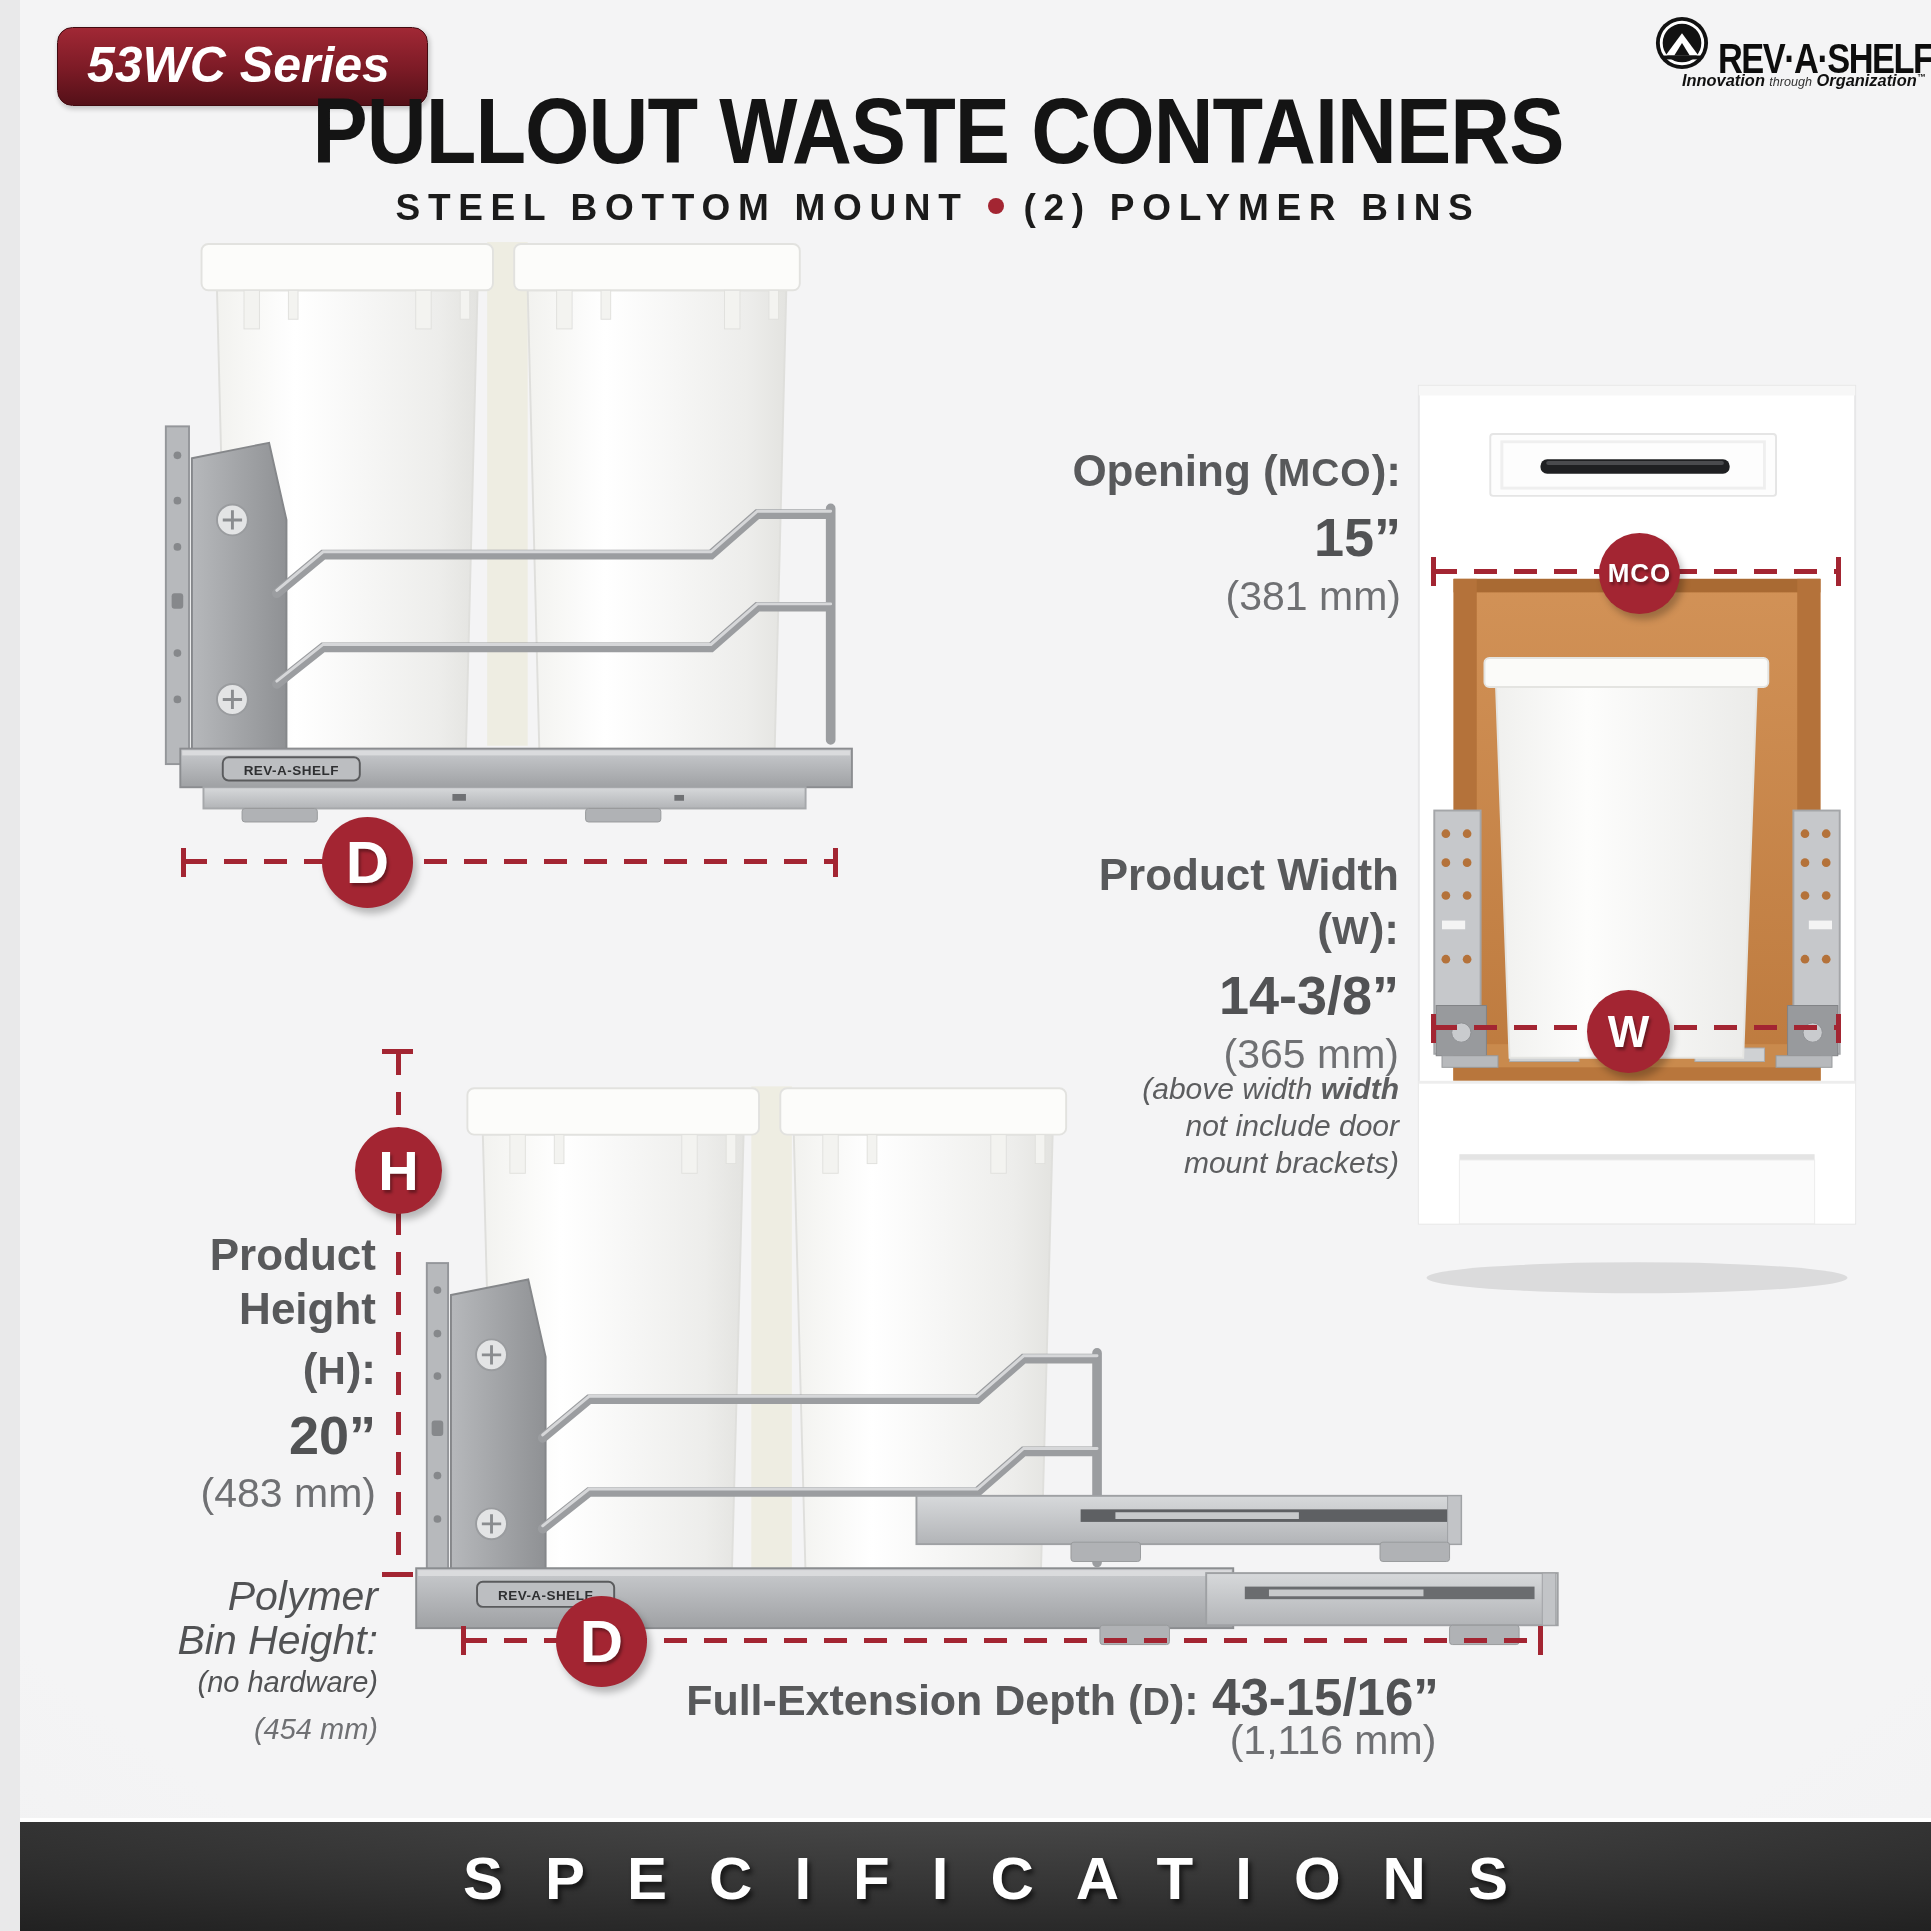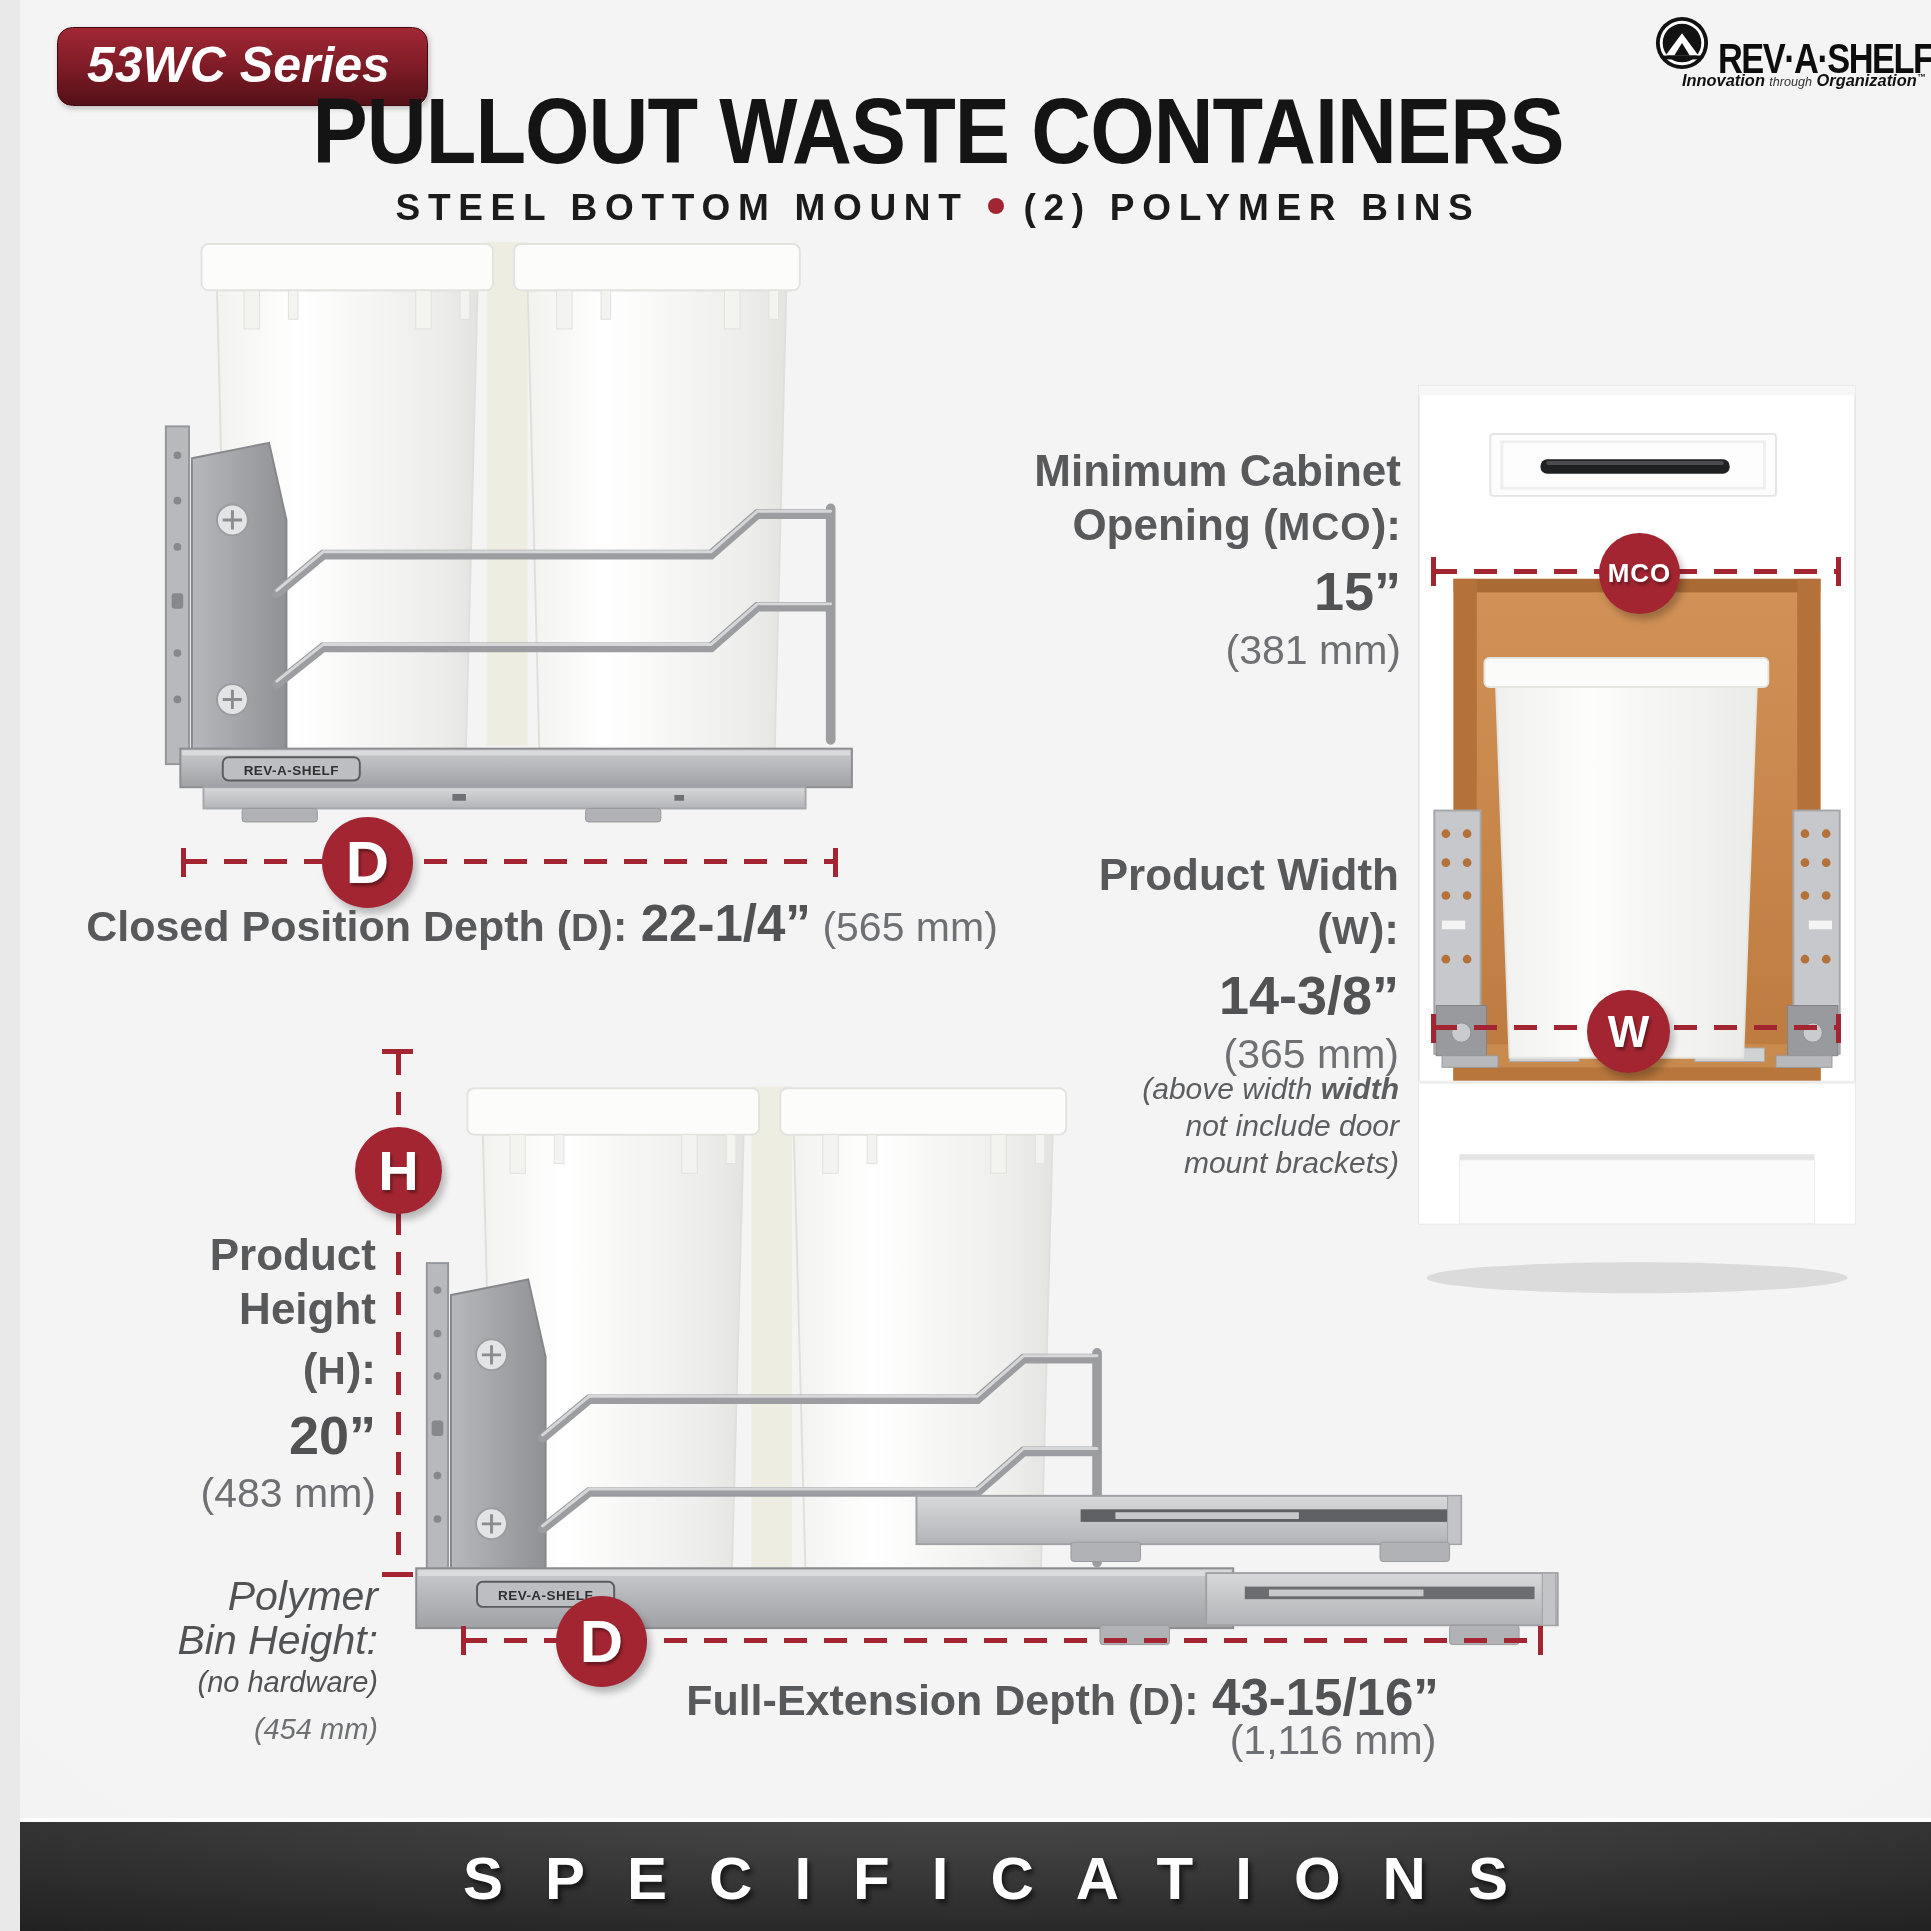--- a/index.html
+++ b/index.html
@@ -390,26 +390,22 @@
       <span>MCO</span>
     </div>
 
   <div class="dash-h" style="left:1414px;top:1025px;width:406px;"></div>
   <div class="tick-v" style="left:1411px;top:1014px;"></div>
   <div class="tick-v" style="left:1816px;top:1014px;"></div>
   <div class="marker w1">
       <span>W</span>
     </div>
 
-  <div class="dim-line closed-label">
-    <span class="lbl">Closed Position Depth (</span><span class="abbr">D</span><span class="lbl">):</span><span class="val">22-1/4”</span><span class="met">(565 mm)</span>
-  </div>
 
   <div class="dim-block mco-block">
-    <div class="l">Minimum Cabinet</div>
     <div class="l"><span>Opening (</span><span class="abbr">MCO</span><span>):</span></div>
     <div class="v">15”</div>
     <div class="m">(381 mm)</div>
   </div>
 
   <div class="dim-block width-block">
     <div class="l">Product Width</div>
     <div class="l"><span>(</span><span class="abbr">W</span><span>):</span></div>
     <div class="v">14-3/8”</div>
     <div class="m">(365 mm)</div>

